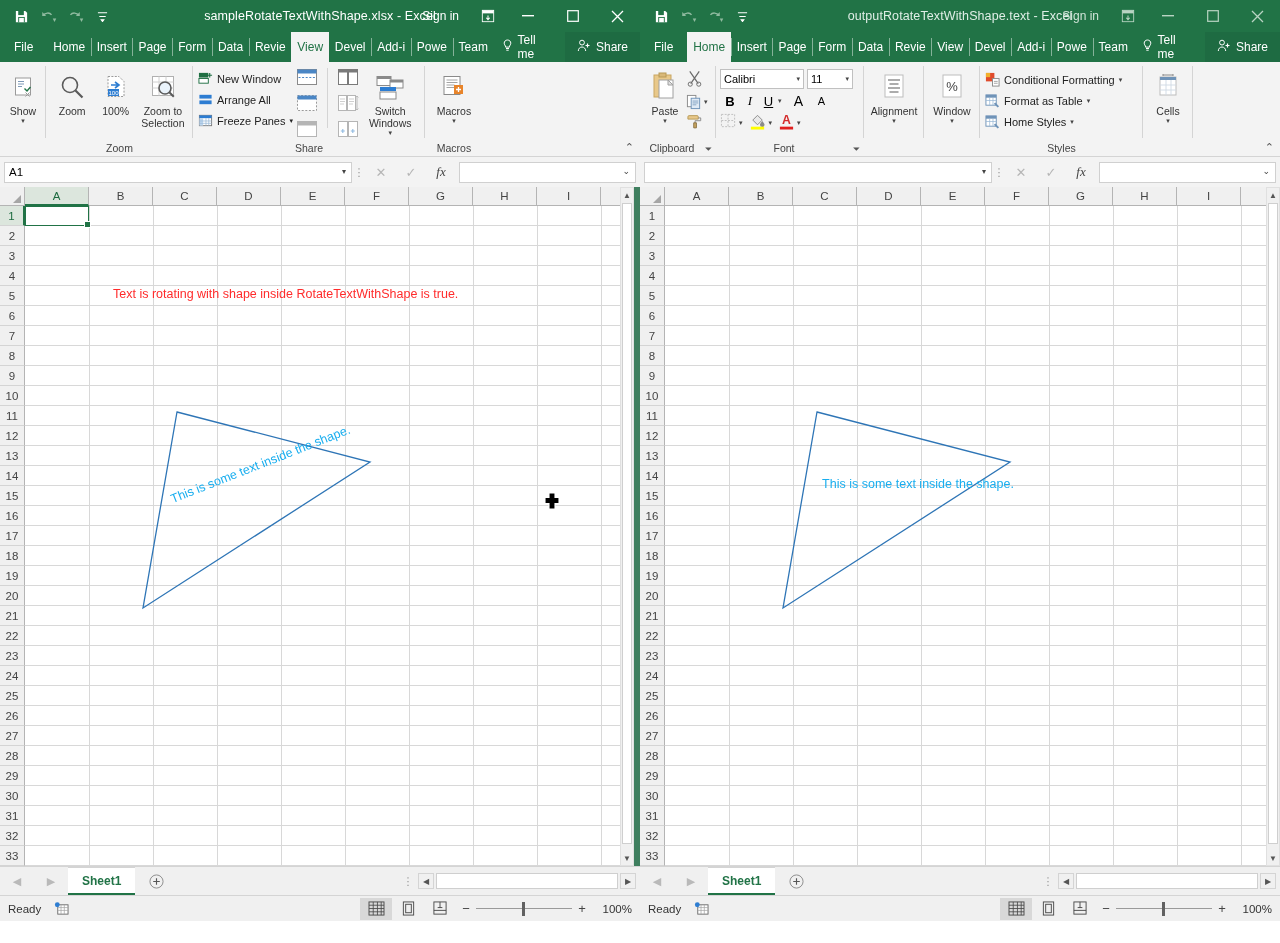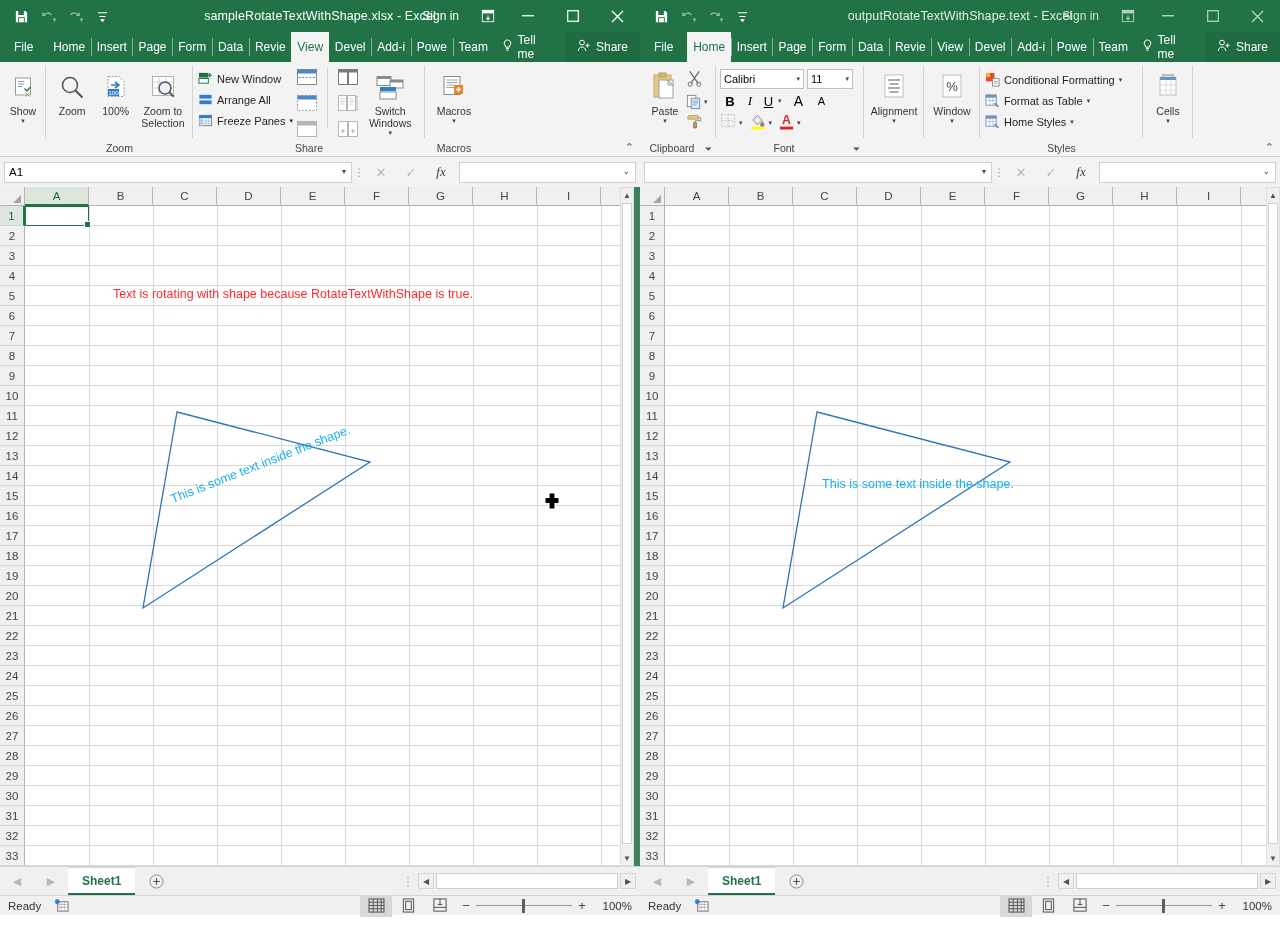--- a/index.html
+++ b/index.html
@@ -170,21 +170,21 @@
   }
   .newsheet { width: 42px; display: flex; align-items: center; justify-content: center; color: #777; }
   .sb-spacer { flex: 1; }
   .sb-dots { width: 20px; text-align: center; color: #999; font-size: 11px; display:flex;align-items:center;justify-content:center;}
   .hsb { display: flex; align-items: center; width: 222px; padding-right: 4px; }
   .hsb .harrow { width: 16px; height: 16px; background: #f0f0f0; border: 1px solid #d4d4d4; display:flex;align-items:center;justify-content:center;font-size:8px;color:#555;}
   .hsb .htrack { flex: 1; height: 16px; background: #fff; border: 1px solid #cfcfcf; margin: 0 2px; }
 
   
   .statusbar {
-    height: 20px; background: #f0f0f0; border-top: 1px solid #d4d4d4;
+    height: 26px; background: #f0f0f0; border-top: 1px solid #d4d4d4;
     display: flex; align-items: center; font-size: 11.5px; color: #333;
   }
   .st-ready { padding-left: 8px; }
   .st-ico { margin-left: 12px; width: 16px; height: 16px; display:flex;align-items:center;justify-content:center;}
   .st-spacer { flex: 1; }
   .viewbtn { width: 32px; height: 22px; display: flex; align-items: center; justify-content: center; }
   .viewbtn.active { background: #d8d8d8; }
   .zoomctl { display: flex; align-items: center; gap: 0; padding-right: 8px; }
   .zoomctl .minus, .zoomctl .plus { width: 20px; text-align: center; font-size: 13px; color: #444; }
   .slider { width: 96px; height: 16px; position: relative; }
@@ -557,21 +557,21 @@
             <div class="vline" style="left: 576px;"></div>
             <div class="vline" style="left: 512px;"></div>
             <div class="vline" style="left: 448px;"></div>
             <div class="vline" style="left: 384px;"></div>
             <div class="vline" style="left: 320px;"></div>
             <div class="vline" style="left: 256px;"></div>
             <div class="vline" style="left: 192px;"></div>
             <div class="vline" style="left: 128px;"></div>
             <div class="vline" style="left: 64px;"></div>
           <div class="selbox"></div>
-          <div class="notetext" style="left:88px; top:81px;">Text is rotating with shape because RotateTextWithShape is true.</div>
+          <div class="notetext" style="left:88px; top:81px;">Text is rotating with shape inside RotateTextWithShape is true.</div>
           <svg class="shapesvg" width="600" height="660">
             <polygon points="152,206 345,256 118,402" fill="#ffffff" fill-opacity="0" stroke="#2E75B6" stroke-width="1.3"></polygon>
             <text x="237" y="262" font-size="12.5" fill="#19AEEF" text-anchor="middle" font-family="Liberation Sans, sans-serif" transform="rotate(-21.5 237 262)">This is some text inside the shape.</text>
           </svg>
           <span class="cursor-ico" style="left:519px;top:286px;">
             <svg width="16" height="18" viewBox="0 0 16 18">
                 <path d="M5 1h6v4.5h4v6h-4V17H5v-5.5H1v-6h4z" fill="#000" stroke="#fff" stroke-width="1.1"></path>
               </svg>
           </span>
         </div>

